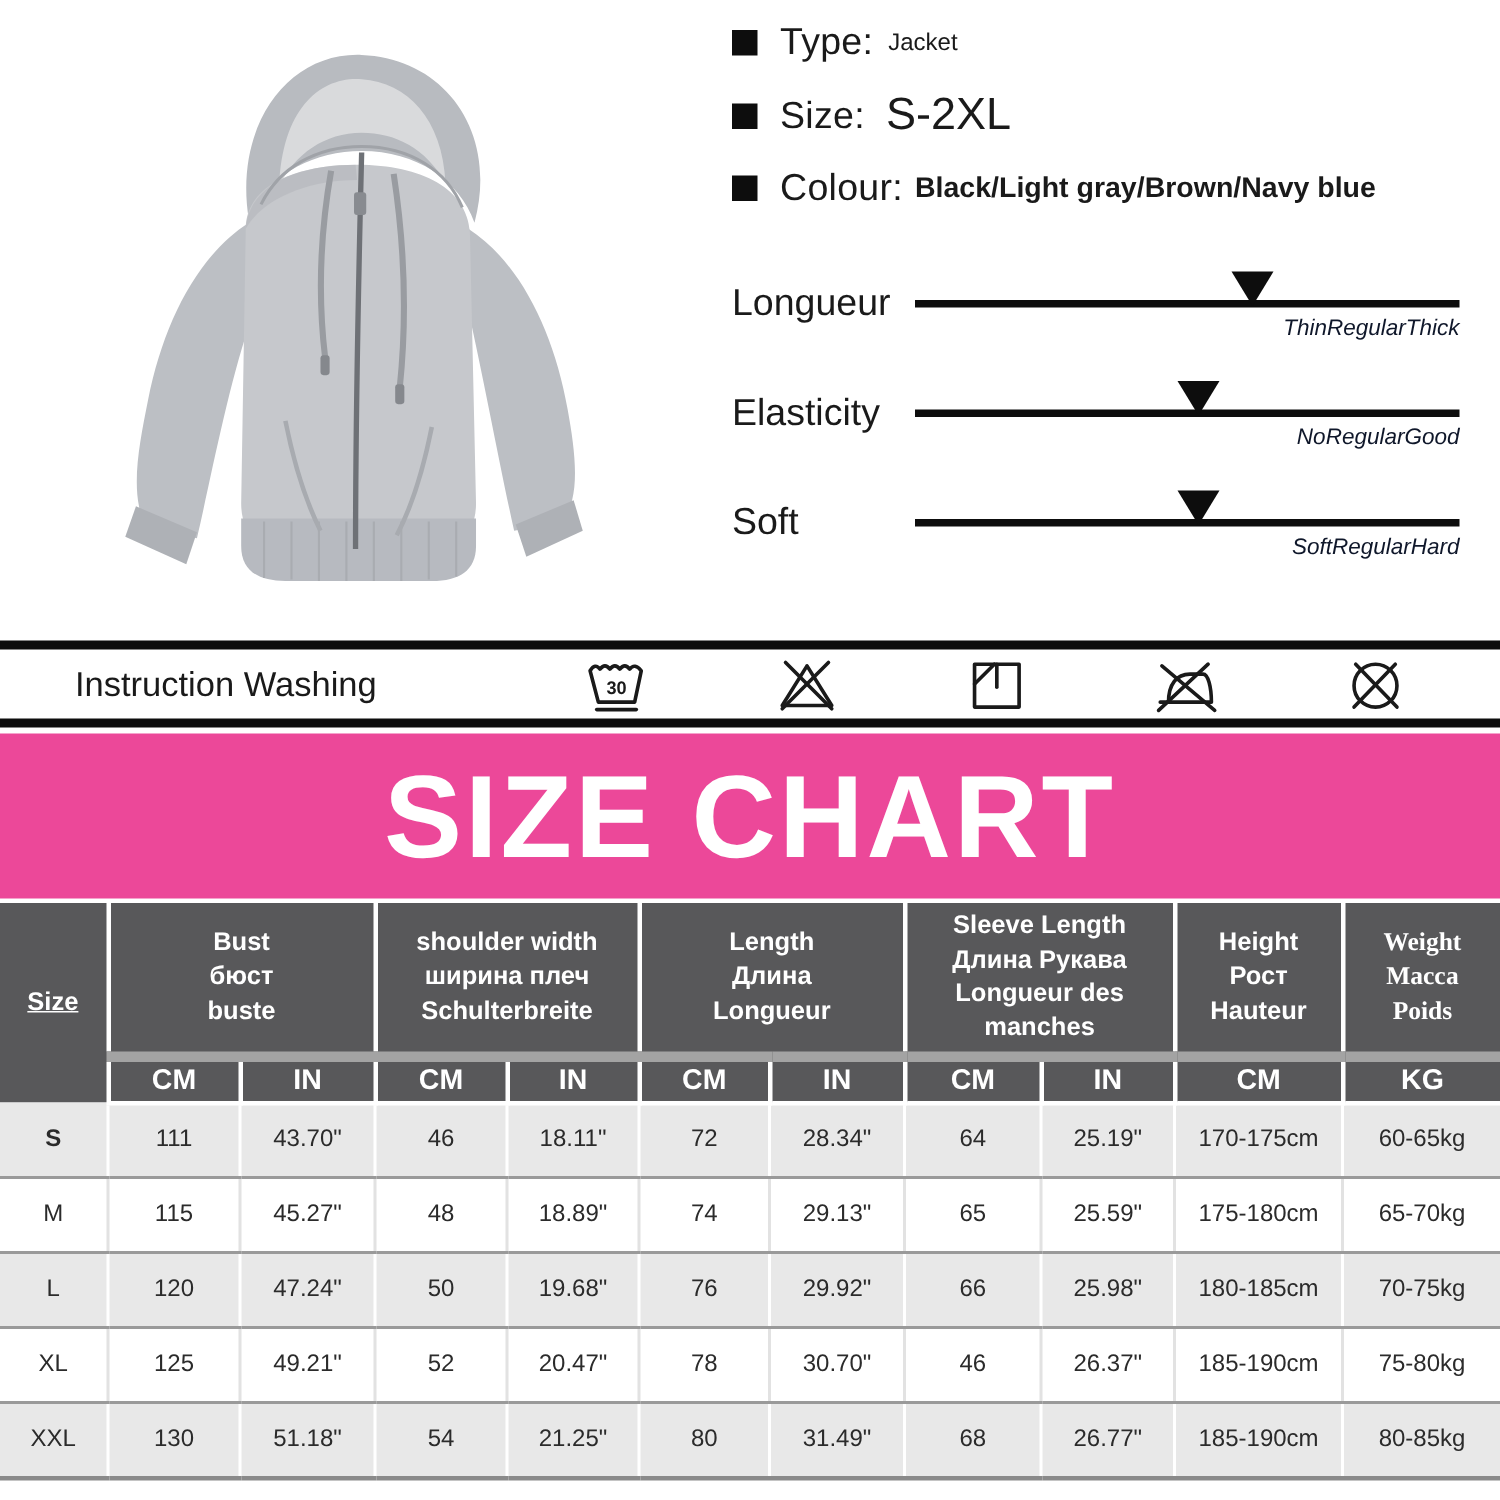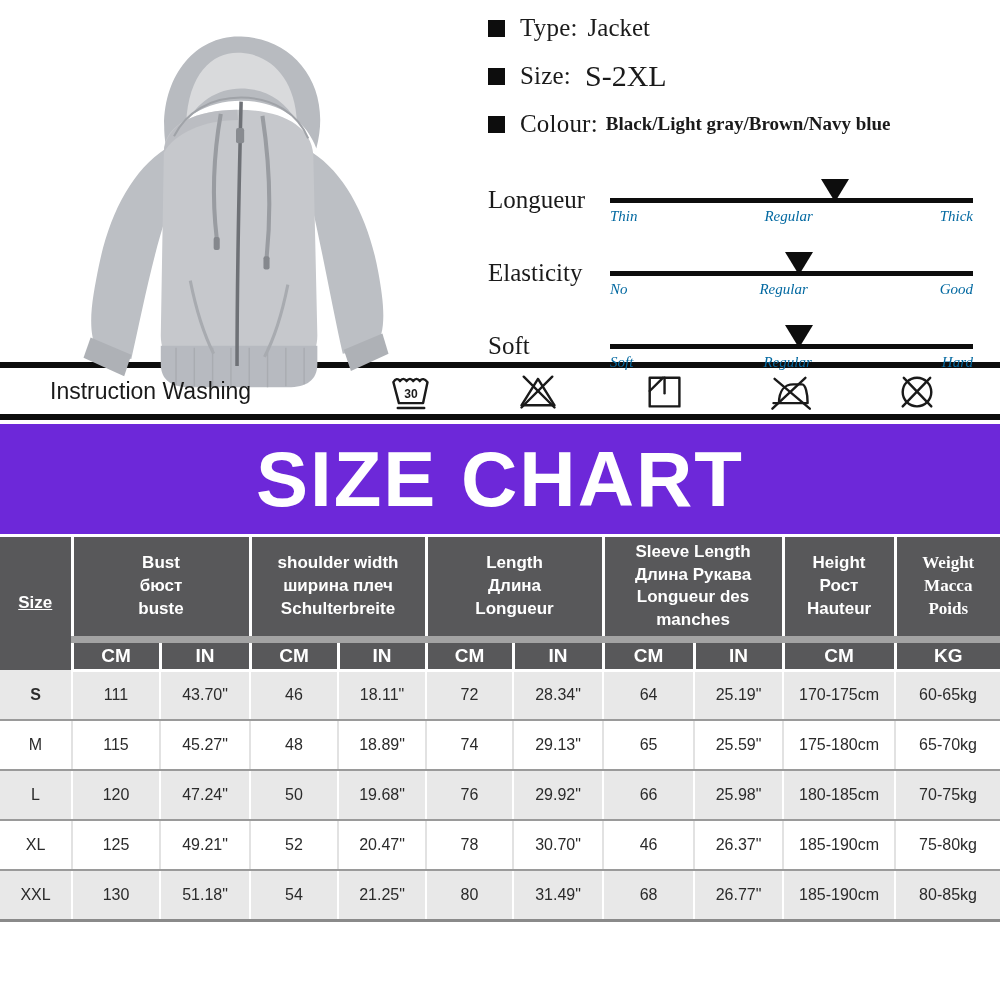--- a/index.html
+++ b/index.html
@@ -2,54 +2,54 @@
 <html><head>
 <meta charset="utf-8">
 <style>
   * { margin:0; padding:0; box-sizing:border-box; }
   html,body { background:#fff; }
   .page {
     position:relative; width:1000px; height:1000px; background:#fff;
     font-family:"Liberation Sans", sans-serif; color:#1a1a1a; overflow:hidden;
   }
   
-  .top { display:flex; height:362px;font-family:Liberation Serif, serif; }
+  .top { display:flex; height:427px; }
   .jacket-wrap { width:470px; height:427px; flex:0 0 470px; }
   .jacket-wrap svg { width:100%; height:100%; }
   .info { flex:1; padding:14px 15px 0 18px; }
   .bullet-row { display:flex; align-items:center; margin-bottom:17px; }
   .sq { width:17px; height:17px; background:#0d0d0d; flex:0 0 17px; margin-right:15px; }
   .b-label { font-size:25px; letter-spacing:0.2px; }
-  .b-value { margin-left:10px; font-size:25px; }
+  .b-value { margin-left:10px; font-size:16px; }
   .bullet-row.r-size .b-value { font-size:30px; margin-left:14px; }
   .bullet-row.r-colour .b-value { font-size:19px; font-weight:600; margin-left:8px; }
   
   .scales { margin-top:44px; }
   .scale { display:flex; align-items:flex-start; margin-bottom:30px; }
   .scale-name { width:122px; flex:0 0 122px; font-size:25px; padding-top:4px; }
   .scale-track { flex:1; position:relative; padding-top:16px; margin-right:12px; }
   .scale-line { height:5px; background:#0d0d0d; }
   .scale-arrow {
     position:absolute; top:-3px; width:0; height:0; transform:translateX(-50%);
     border-left:14px solid transparent; border-right:14px solid transparent;
     border-top:23px solid #0d0d0d;
   }
-  .scale-labels { display:flex; justify-content:space-between; font-style:italic; font-size:15px; margin-top:5px; color:#0369a1; }
+  .scale-labels { display:flex; justify-content:flex-end; font-style:italic; font-size:15px; margin-top:5px; color:#0f172a;margin-left:35px; }
   
   .washing {
     height:58px; border-top:6px solid #0d0d0d; border-bottom:6px solid #0d0d0d;
     display:flex; align-items:center;gap:48px;
   }
   .wash-label { flex:0 0 300px; padding-left:50px; font-size:23px; color:#1a1a1a; }
   .wash-icons { flex:1; display:flex; justify-content:space-around; align-items:center; padding-right:20px; }
   .wash-icons svg { width:44px; height:44px; }
   .wicon { stroke:#1a1a1a; stroke-width:2.2; fill:none; stroke-linecap:round; stroke-linejoin:round; }
   
   .banner {
-    margin-top:4px; height:110px; background:#6d28d9;
+    margin-top:4px; height:110px; background:#ec4899;
     display:flex; align-items:center; justify-content:center;
   }
   .banner-title { color:#fff; font-size:78px; font-weight:bold; letter-spacing:2px; }
   
   table.chart { width:1000px; border-collapse:collapse; table-layout:fixed; margin-top:3px; }
   thead th { background:#58585a; color:#fff; font-weight:bold; vertical-align:middle; text-align:center; }
   thead tr.main-row th { height:102px; font-size:17px; line-height:1.33; border-right:3px solid #fff; }
   thead tr.main-row th:last-child { border-right:none;font-family:Liberation Serif, serif; }
   th.size-th { font-size:20px; border-right:3px solid #fff;text-decoration:underline; }
   thead tr.units-row th { height:31px; font-size:19px; border-top:7px solid #a3a3a3; border-right:3px solid #fff; border-bottom:3px solid #fff; }

